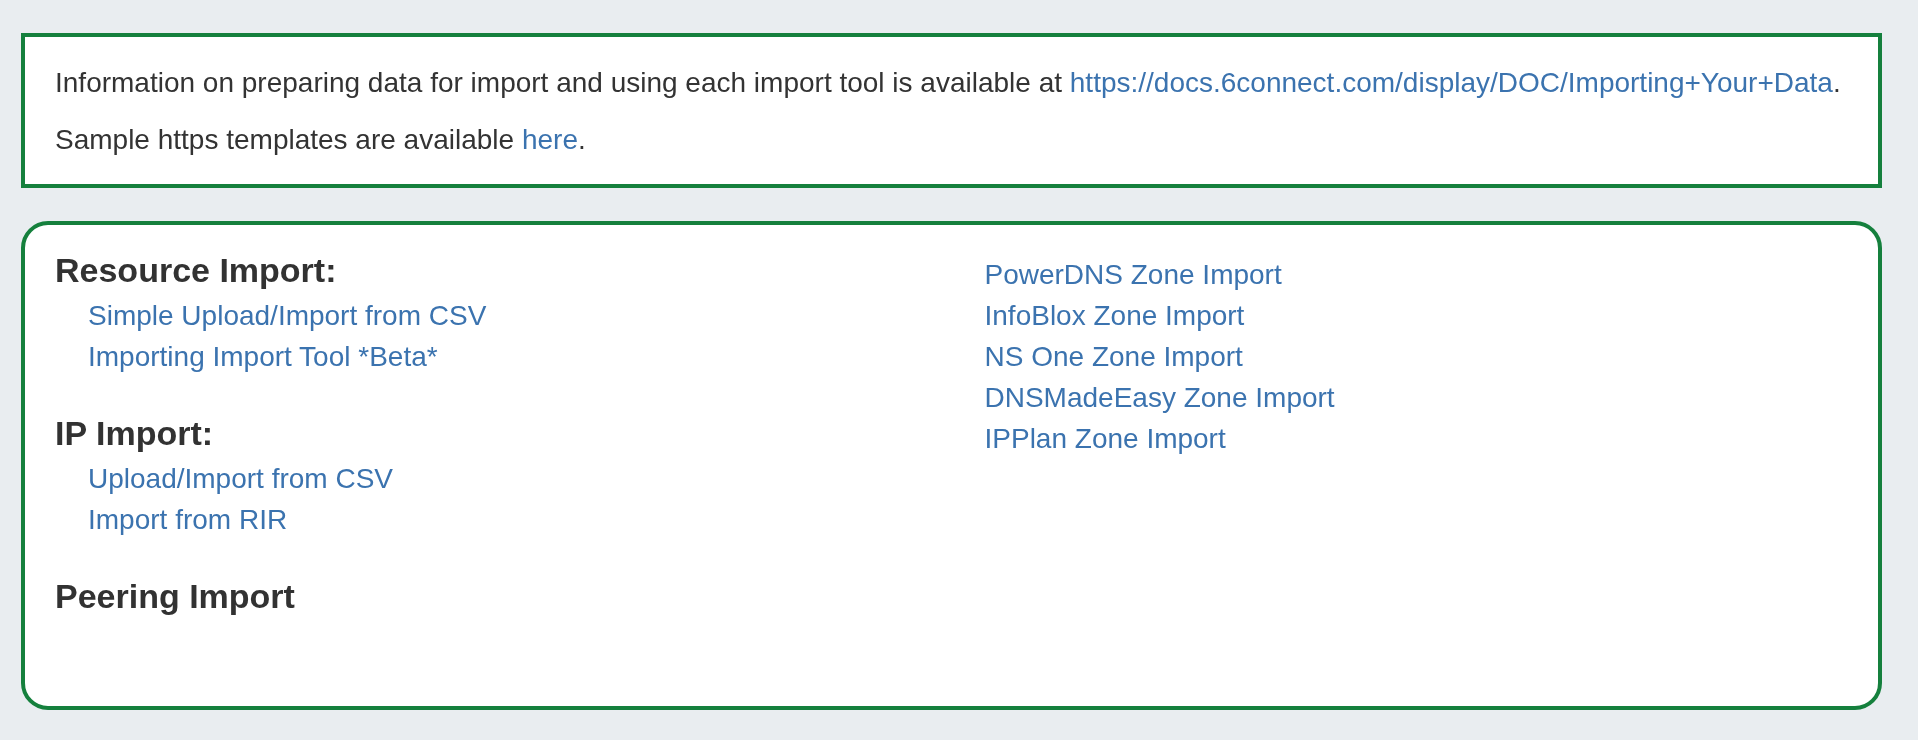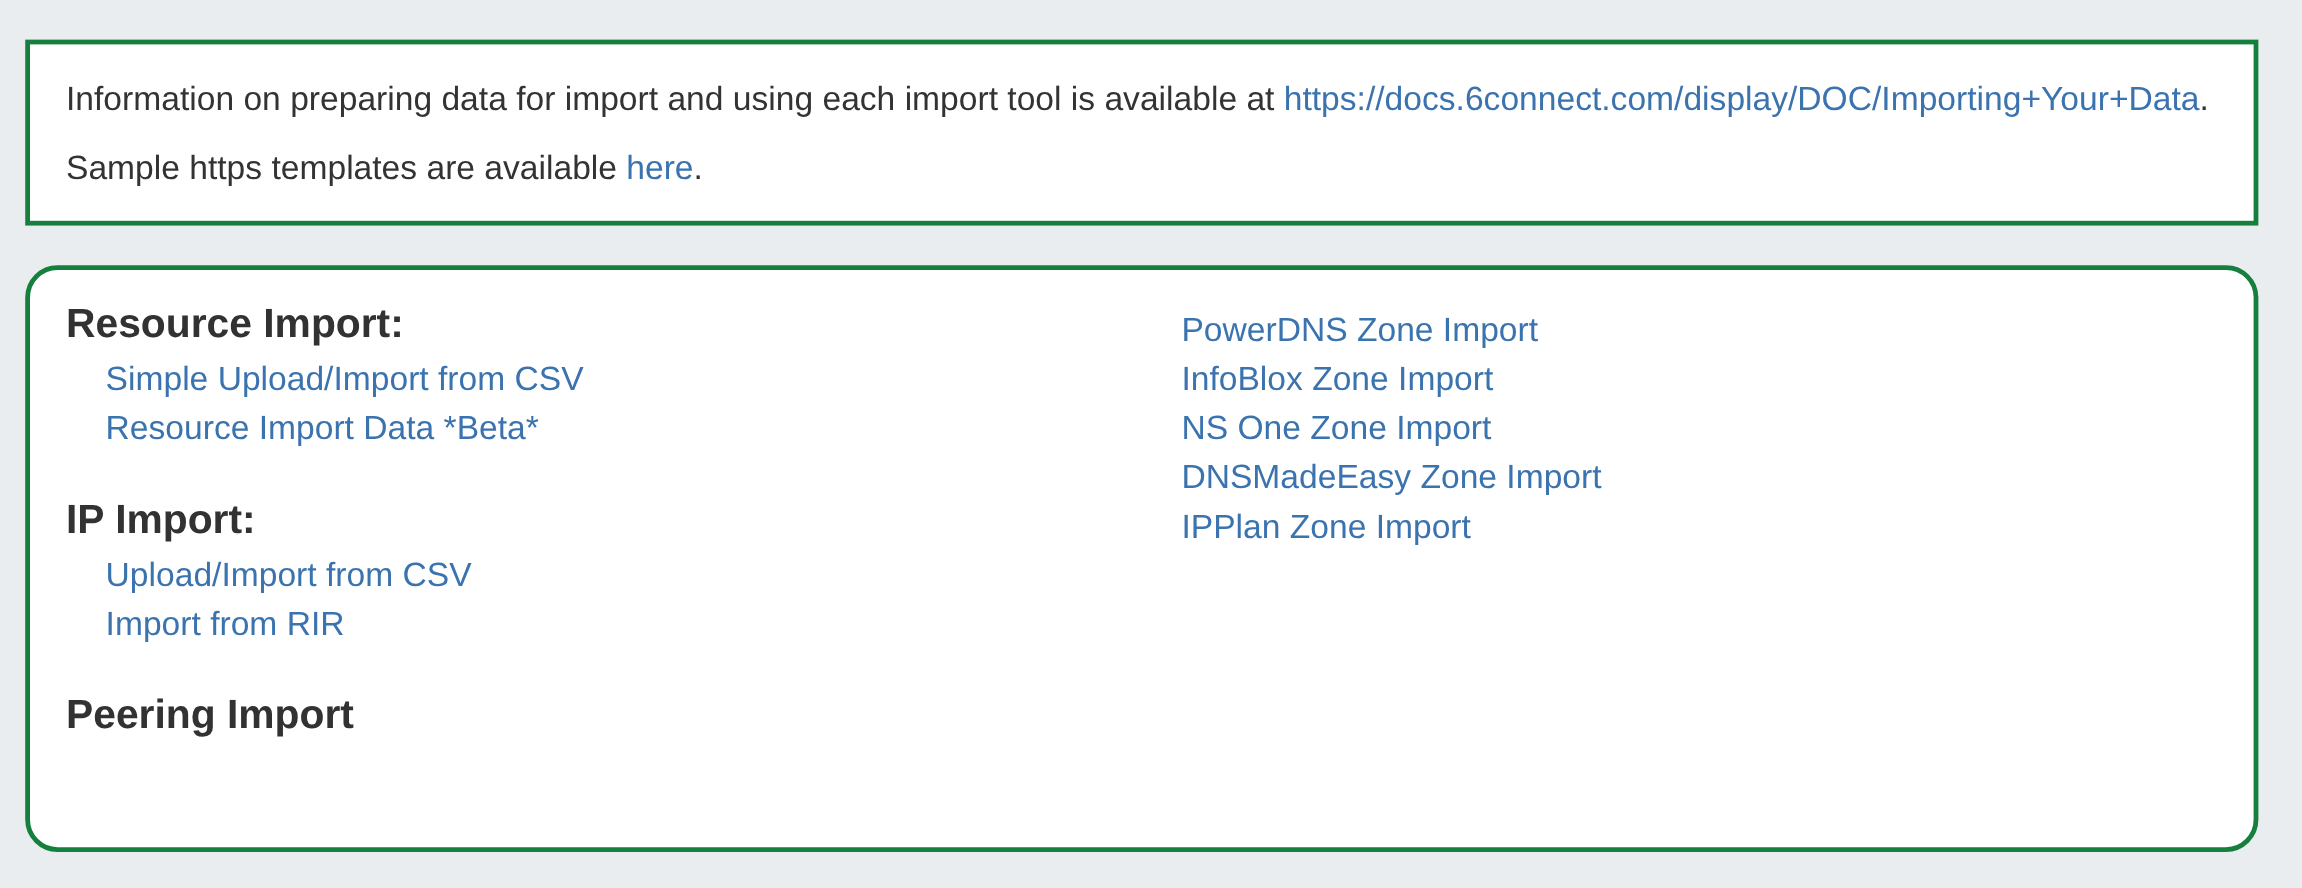--- a/index.html
+++ b/index.html
@@ -76,21 +76,21 @@
 </div>
 
 <div class="panel import-panel">
 
   <div class="col">
 
     <div class="section">
       <h2>Resource Import:</h2>
       <ul>
         <li><a class="link" href="#">Simple Upload/Import from CSV</a></li>
-        <li><a class="link" href="#">Resource Import Data *Beta*</a></li>
+        <li><a class="link" href="#">Importing Import Tool *Beta*</a></li>
       </ul>
     </div>
 
     <div class="section">
       <h2>IP Import:</h2>
       <ul>
         <li><a class="link" href="#">Upload/Import from CSV</a></li>
         <li><a class="link" href="#">Import from RIR</a></li>
       </ul>
     </div>

